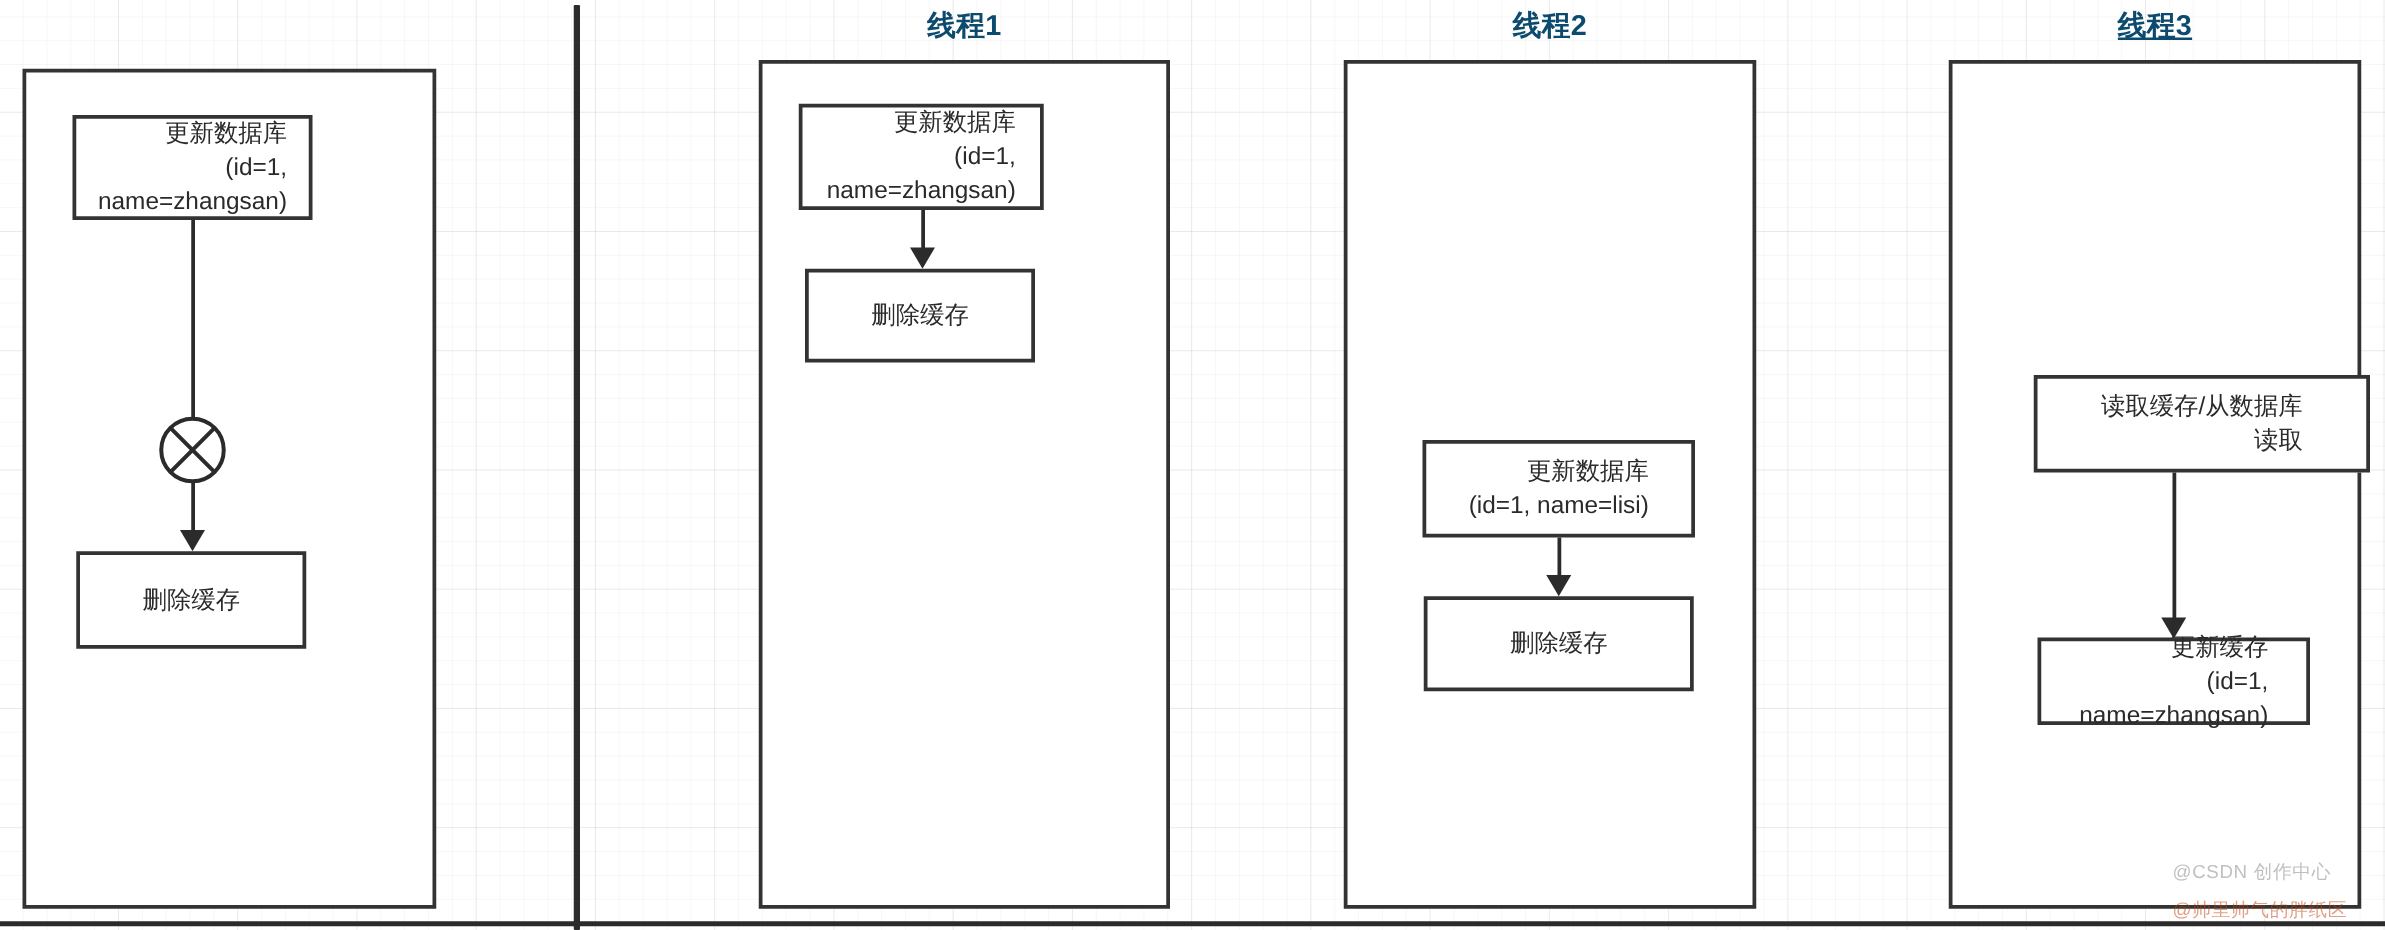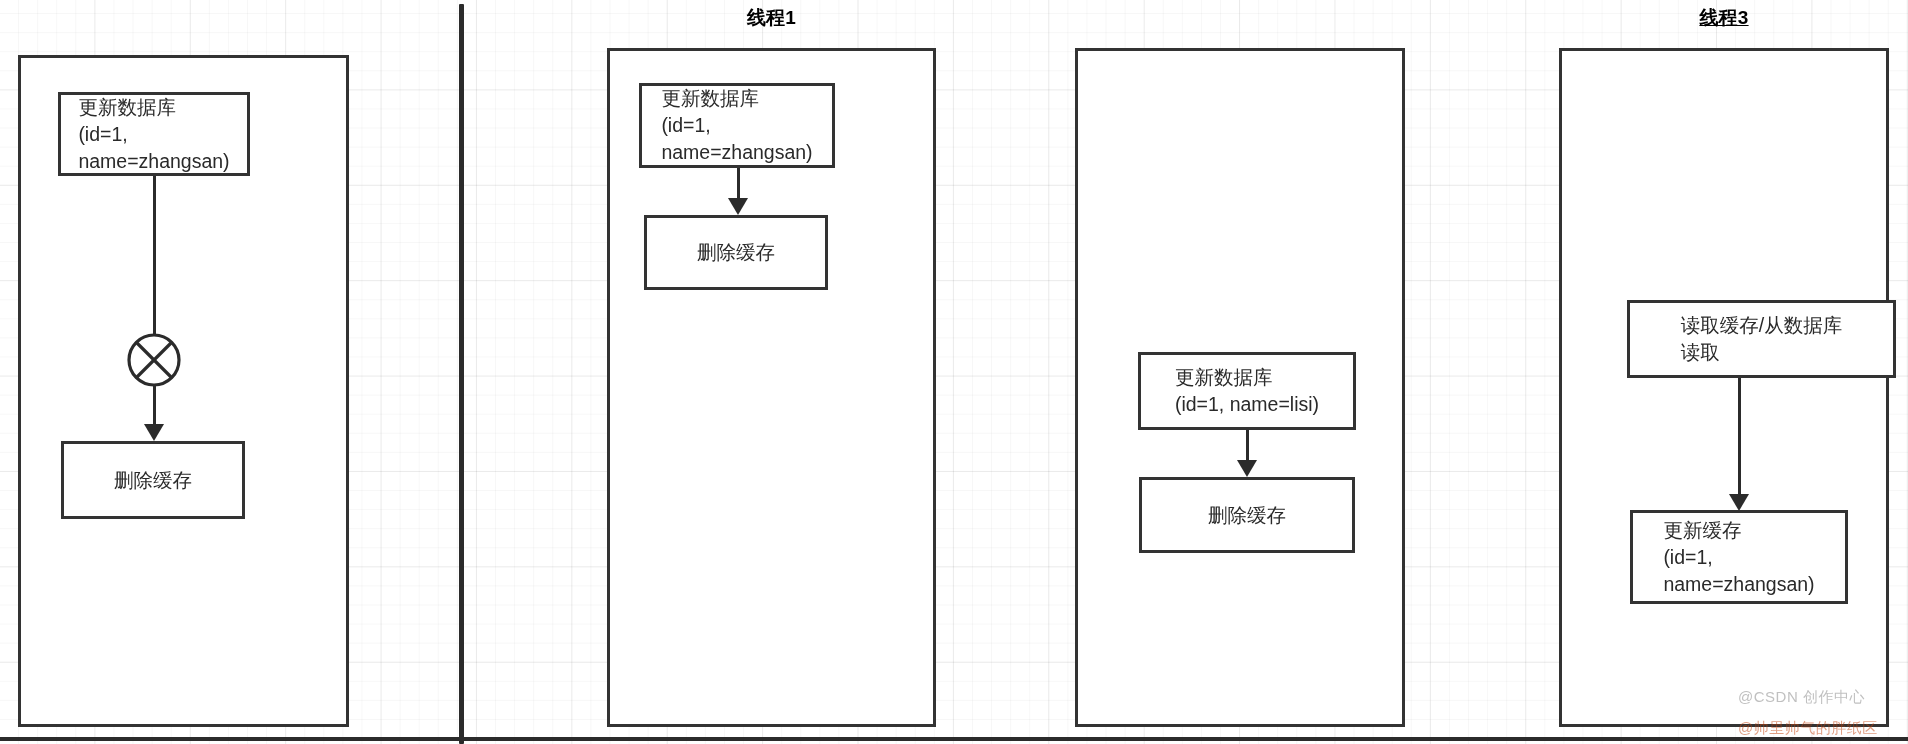--- a/index.html
+++ b/index.html
@@ -39,33 +39,33 @@
 
   
   .lane{
     position:absolute;
     background:#ffffff;
     border:3.5px solid #333333;
     box-sizing:border-box;
   }
   .lane-title{
     position:absolute;
-    font-size:19px;font-weight:bold;color:#000000;
+    font-size:23px;font-weight:bold;color:#0c4a6e;
     text-align:center;white-space:nowrap;
     letter-spacing:0.2px;
   }
 
   
   .node{
     position:absolute;
     box-sizing:border-box;
     background:#ffffff;
     border:3.2px solid #333333;
     display:flex;align-items:center;justify-content:center;
-    text-align:left;
+    text-align:right;
     color:#2a2a2a;
     font-size:19.5px;
     line-height:27px;
     white-space:pre-line;
     padding:2px 6px;
   }
 
   
   .conn-line{
     position:absolute;
@@ -132,20 +132,21 @@
 
   <div class="node" style="left:639px;top:83px;width:196px;height:85px;">更新数据库
 (id=1,
 name=zhangsan)</div>
 
   <div class="conn-line" style="left:736.5px;top:168px;height:42px;"></div>
   <div class="arrow-head" style="left:727.5px;top:198px;"></div>
 
   <div class="node" style="left:644px;top:215px;width:184px;height:75px;">删除缓存</div>
 
+  <div class="lane-title" style="left:1075px;top:5px;width:330px;">线程2</div>
 
   <div class="lane" style="left:1075px;top:48px;width:330px;height:679px;"></div>
 
   <div class="node" style="left:1138px;top:352px;width:218px;height:78px;">更新数据库
 (id=1, name=lisi)</div>
 
   <div class="conn-line" style="left:1245.5px;top:430px;height:42px;"></div>
   <div class="arrow-head" style="left:1236.5px;top:460px;"></div>
 
   <div class="node" style="left:1139px;top:477px;width:216px;height:76px;">删除缓存</div>
@@ -153,20 +154,20 @@
   <div class="lane-title" style="left:1559px;top:5px;width:330px;text-decoration:underline;">线程3</div>
 
   <div class="lane" style="left:1559px;top:48px;width:330px;height:679px;"></div>
 
   <div class="node" style="left:1627px;top:300px;width:269px;height:78px;">读取缓存/从数据库
 读取</div>
 
   <div class="conn-line" style="left:1737.5px;top:378px;height:128px;"></div>
   <div class="arrow-head" style="left:1728.5px;top:494px;"></div>
 
-  <div class="node" style="left:1630px;top:510px;width:218px;height:94px;">更新缓存
+  <div class="node" style="left:1630px;top:510px;width:218px;height:70px;">更新缓存
 (id=1,
 name=zhangsan)</div>
 
   <div class="watermark" style="left:1738px;top:688px;">@CSDN 创作中心</div>
   <div class="watermark wm2" style="left:1738px;top:719px;">@帅里帅气的胖纸区</div>
 
 </div>
 
 </body></html>

